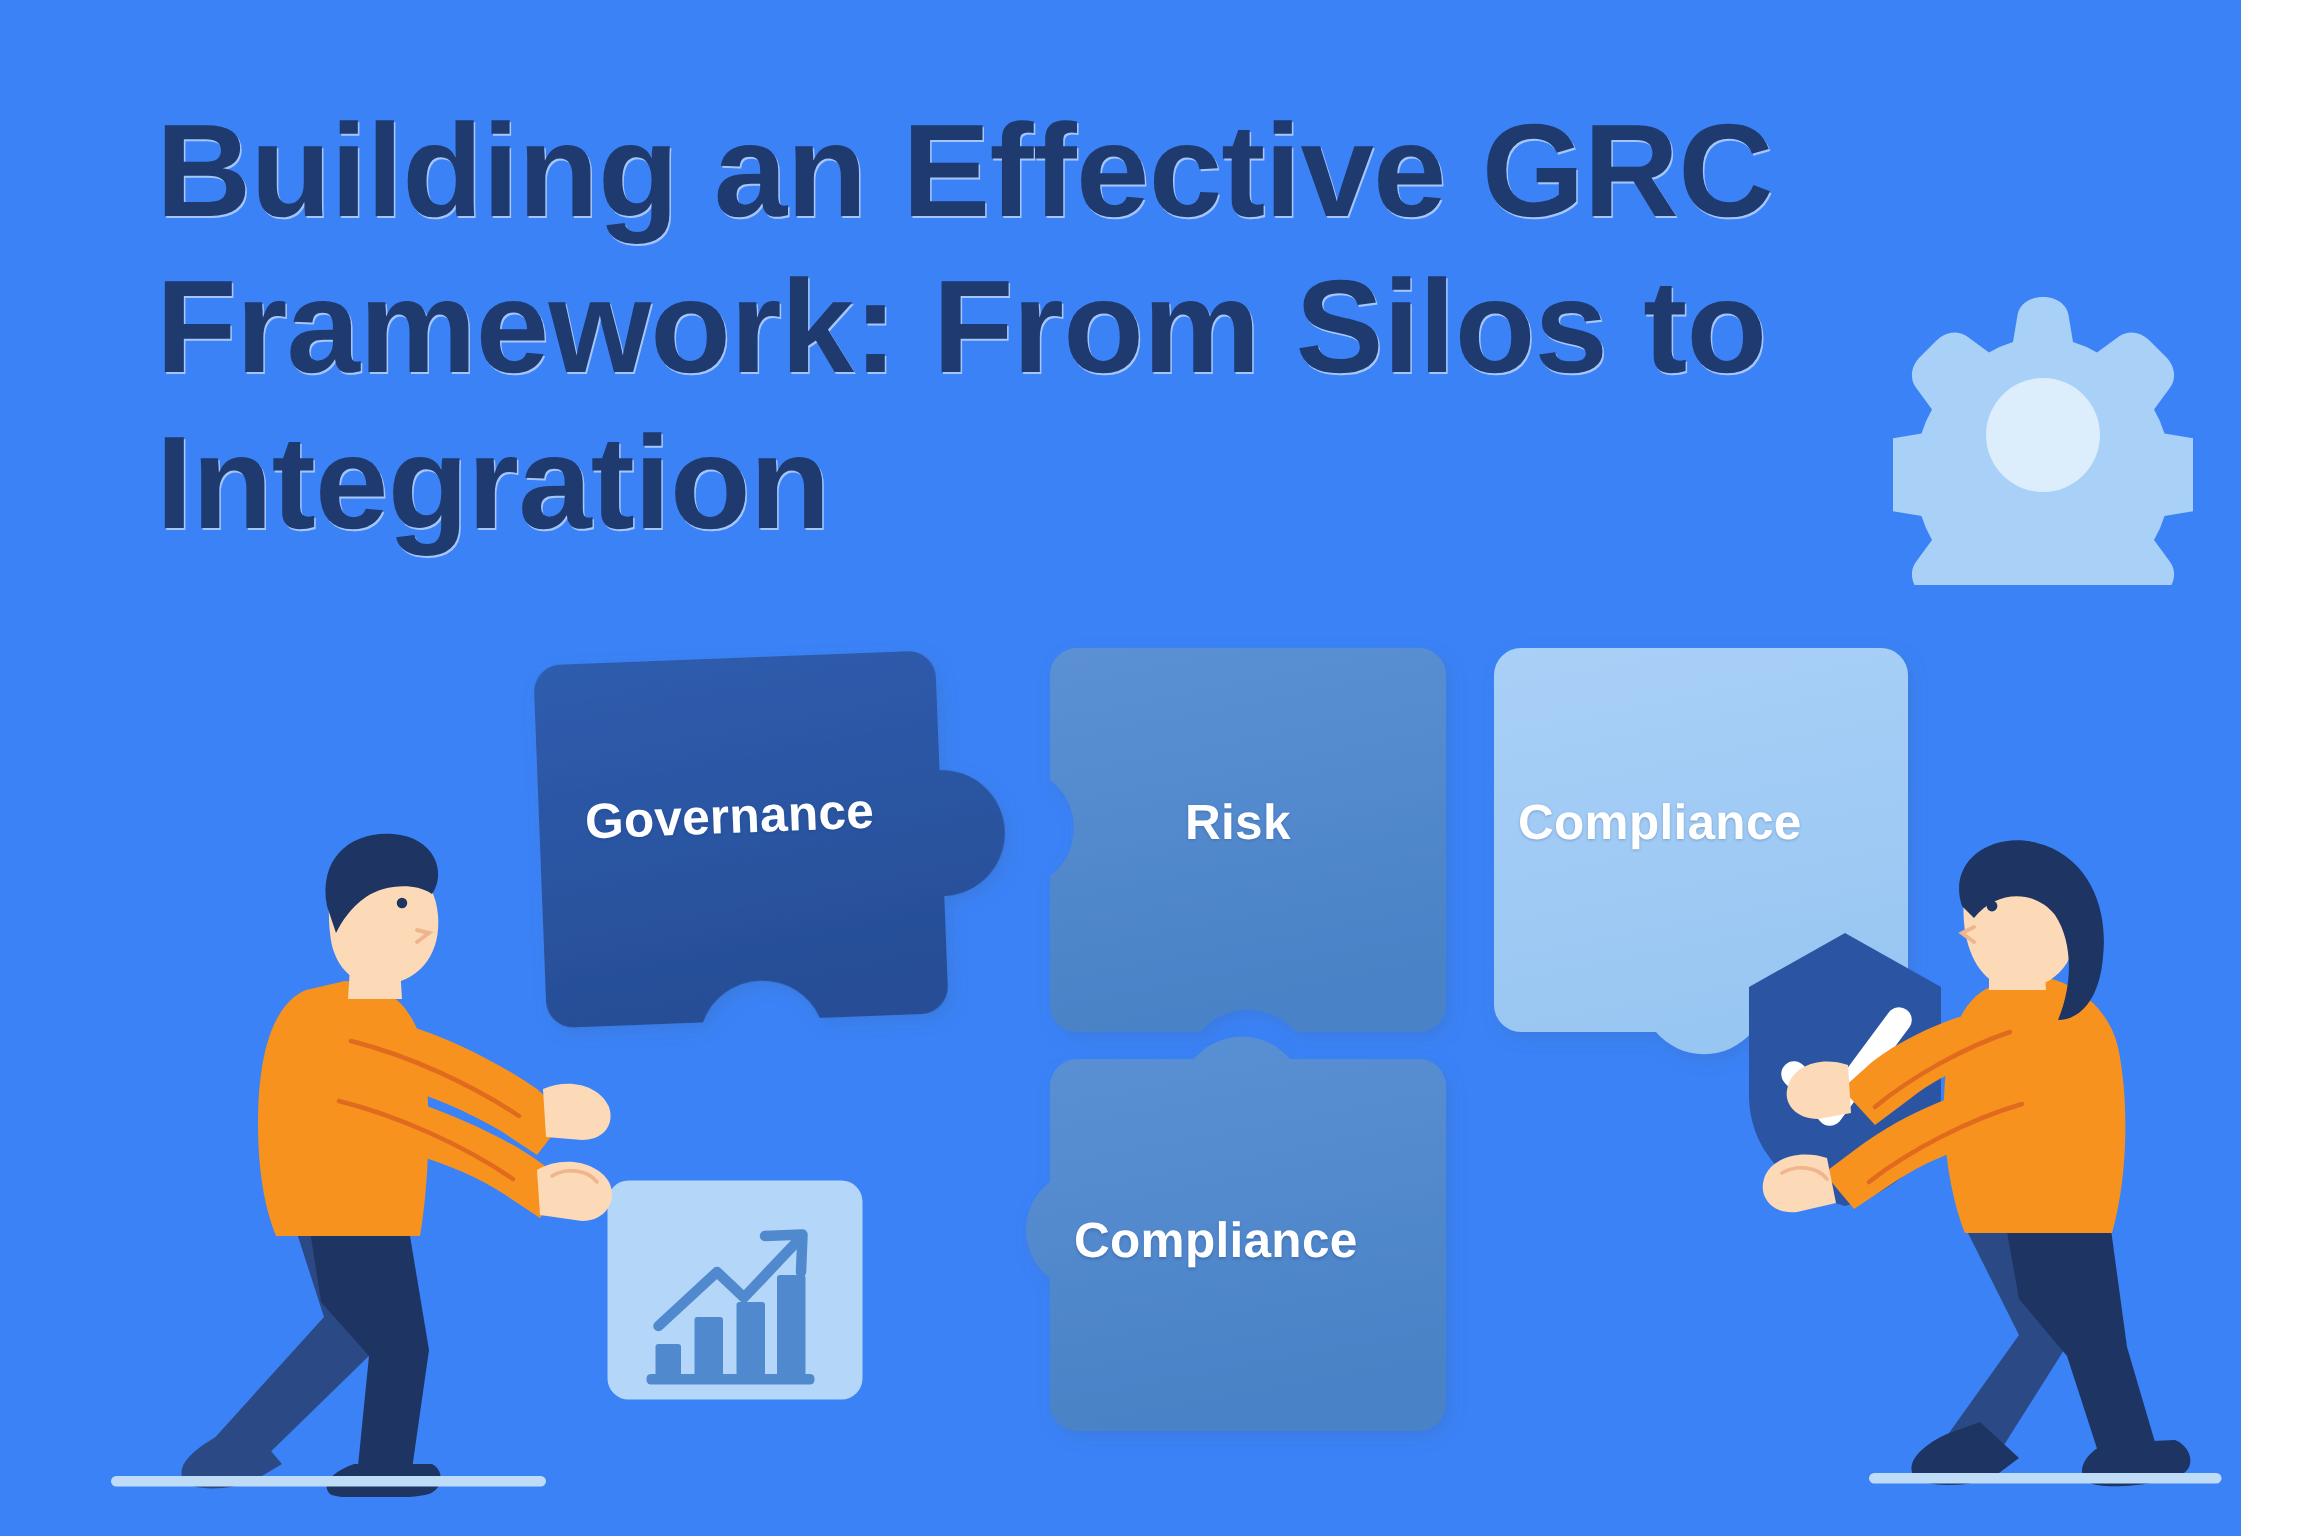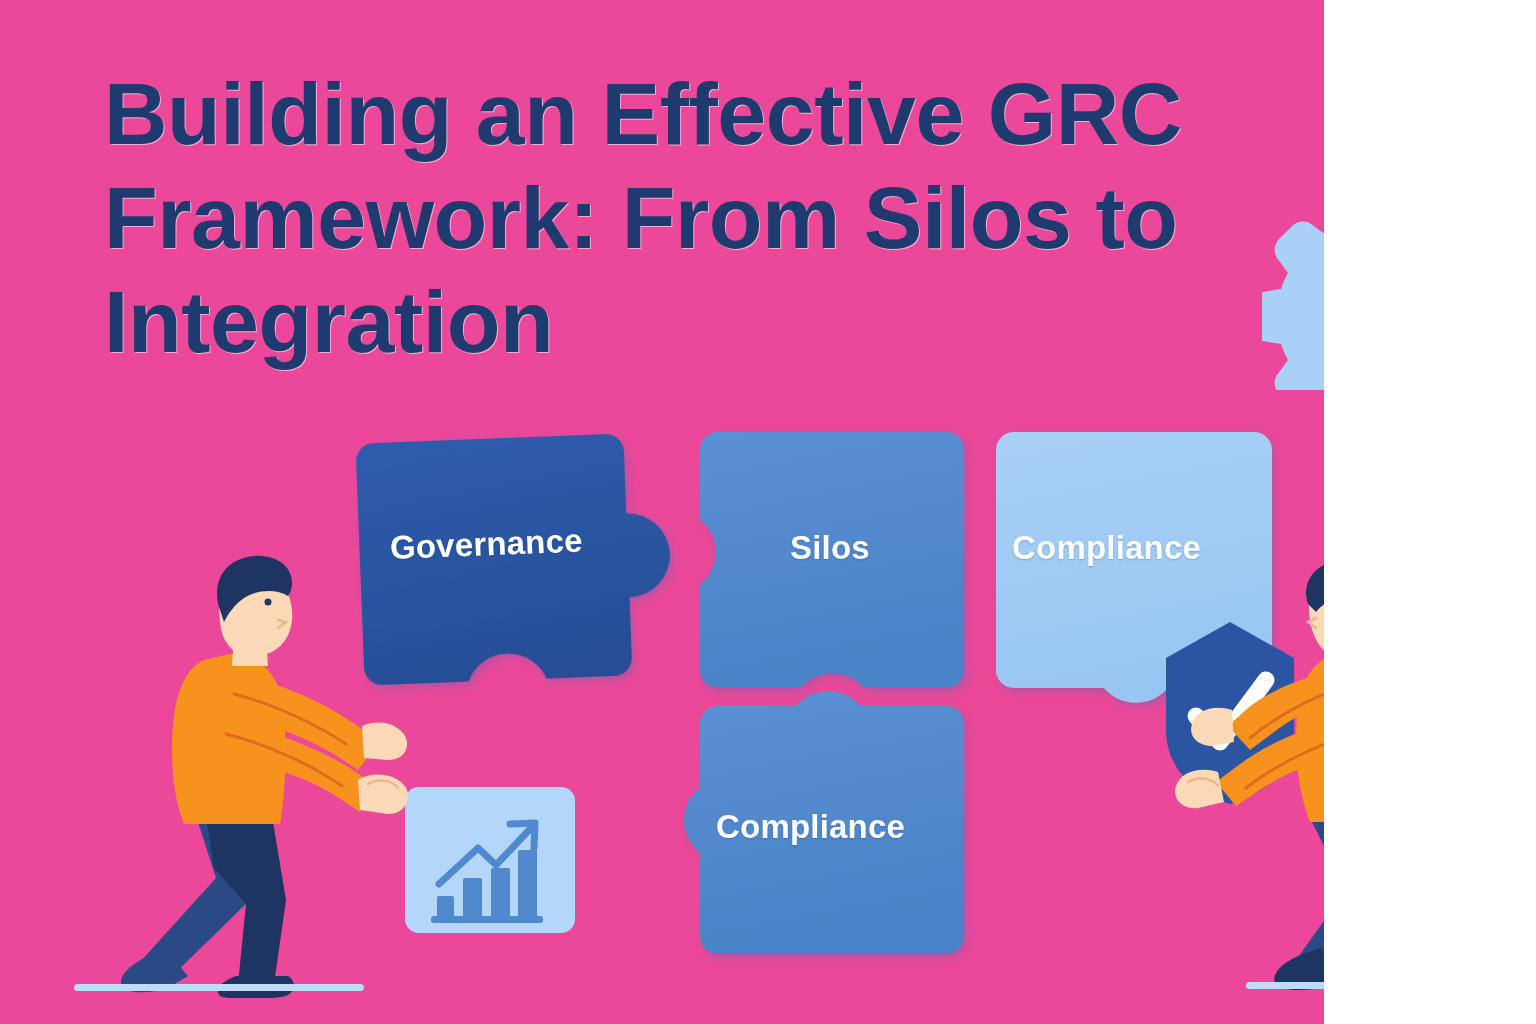--- a/index.html
+++ b/index.html
@@ -2,24 +2,24 @@
 <html><head>
 <meta charset="utf-8">
 <style>
   html, body {
     margin: 0;
     padding: 0;
     background: #ffffff;
   }
   #stage {
     position: relative;
-    width: 1324px;
+    width: 1494px;
     height: 1024px;
     overflow: hidden;
-    background: #ec4899;
+    background: #3b82f6;
     font-family: "Liberation Sans", sans-serif;
   }
 
   
   #title {
     position: absolute;
     left: 104px;
     top: 62px;
     width: 1160px;
     font-size: 88px;
@@ -194,21 +194,21 @@
           h -86
           a 18 18 0 0 1 -18 -18
           v -206
           a 18 18 0 0 1 18 -18
           z"></path>
       </g>
     </svg>
 
     <div class="piece-label" style="left:390px; top:529px; transform:rotate(-2.2deg); transform-origin:left center;">Governance</div>
 
-    <div class="piece-label" style="left:790px; top:529px;">Silos</div>
+    <div class="piece-label" style="left:790px; top:529px;">Risk</div>
 
     <div class="piece-label" style="left:1012px; top:529px;">Compliance</div>
 
     <div class="piece-label" style="left:716px; top:808px;">Compliance</div>
   </div>
 
   <div id="chart-card">
     <svg viewBox="0 0 172 148" width="172" height="148" aria-hidden="true">
       <rect x="1" y="1" width="170" height="146" rx="14" fill="#b4d6f8"></rect>
       <g fill="#5189ce">

